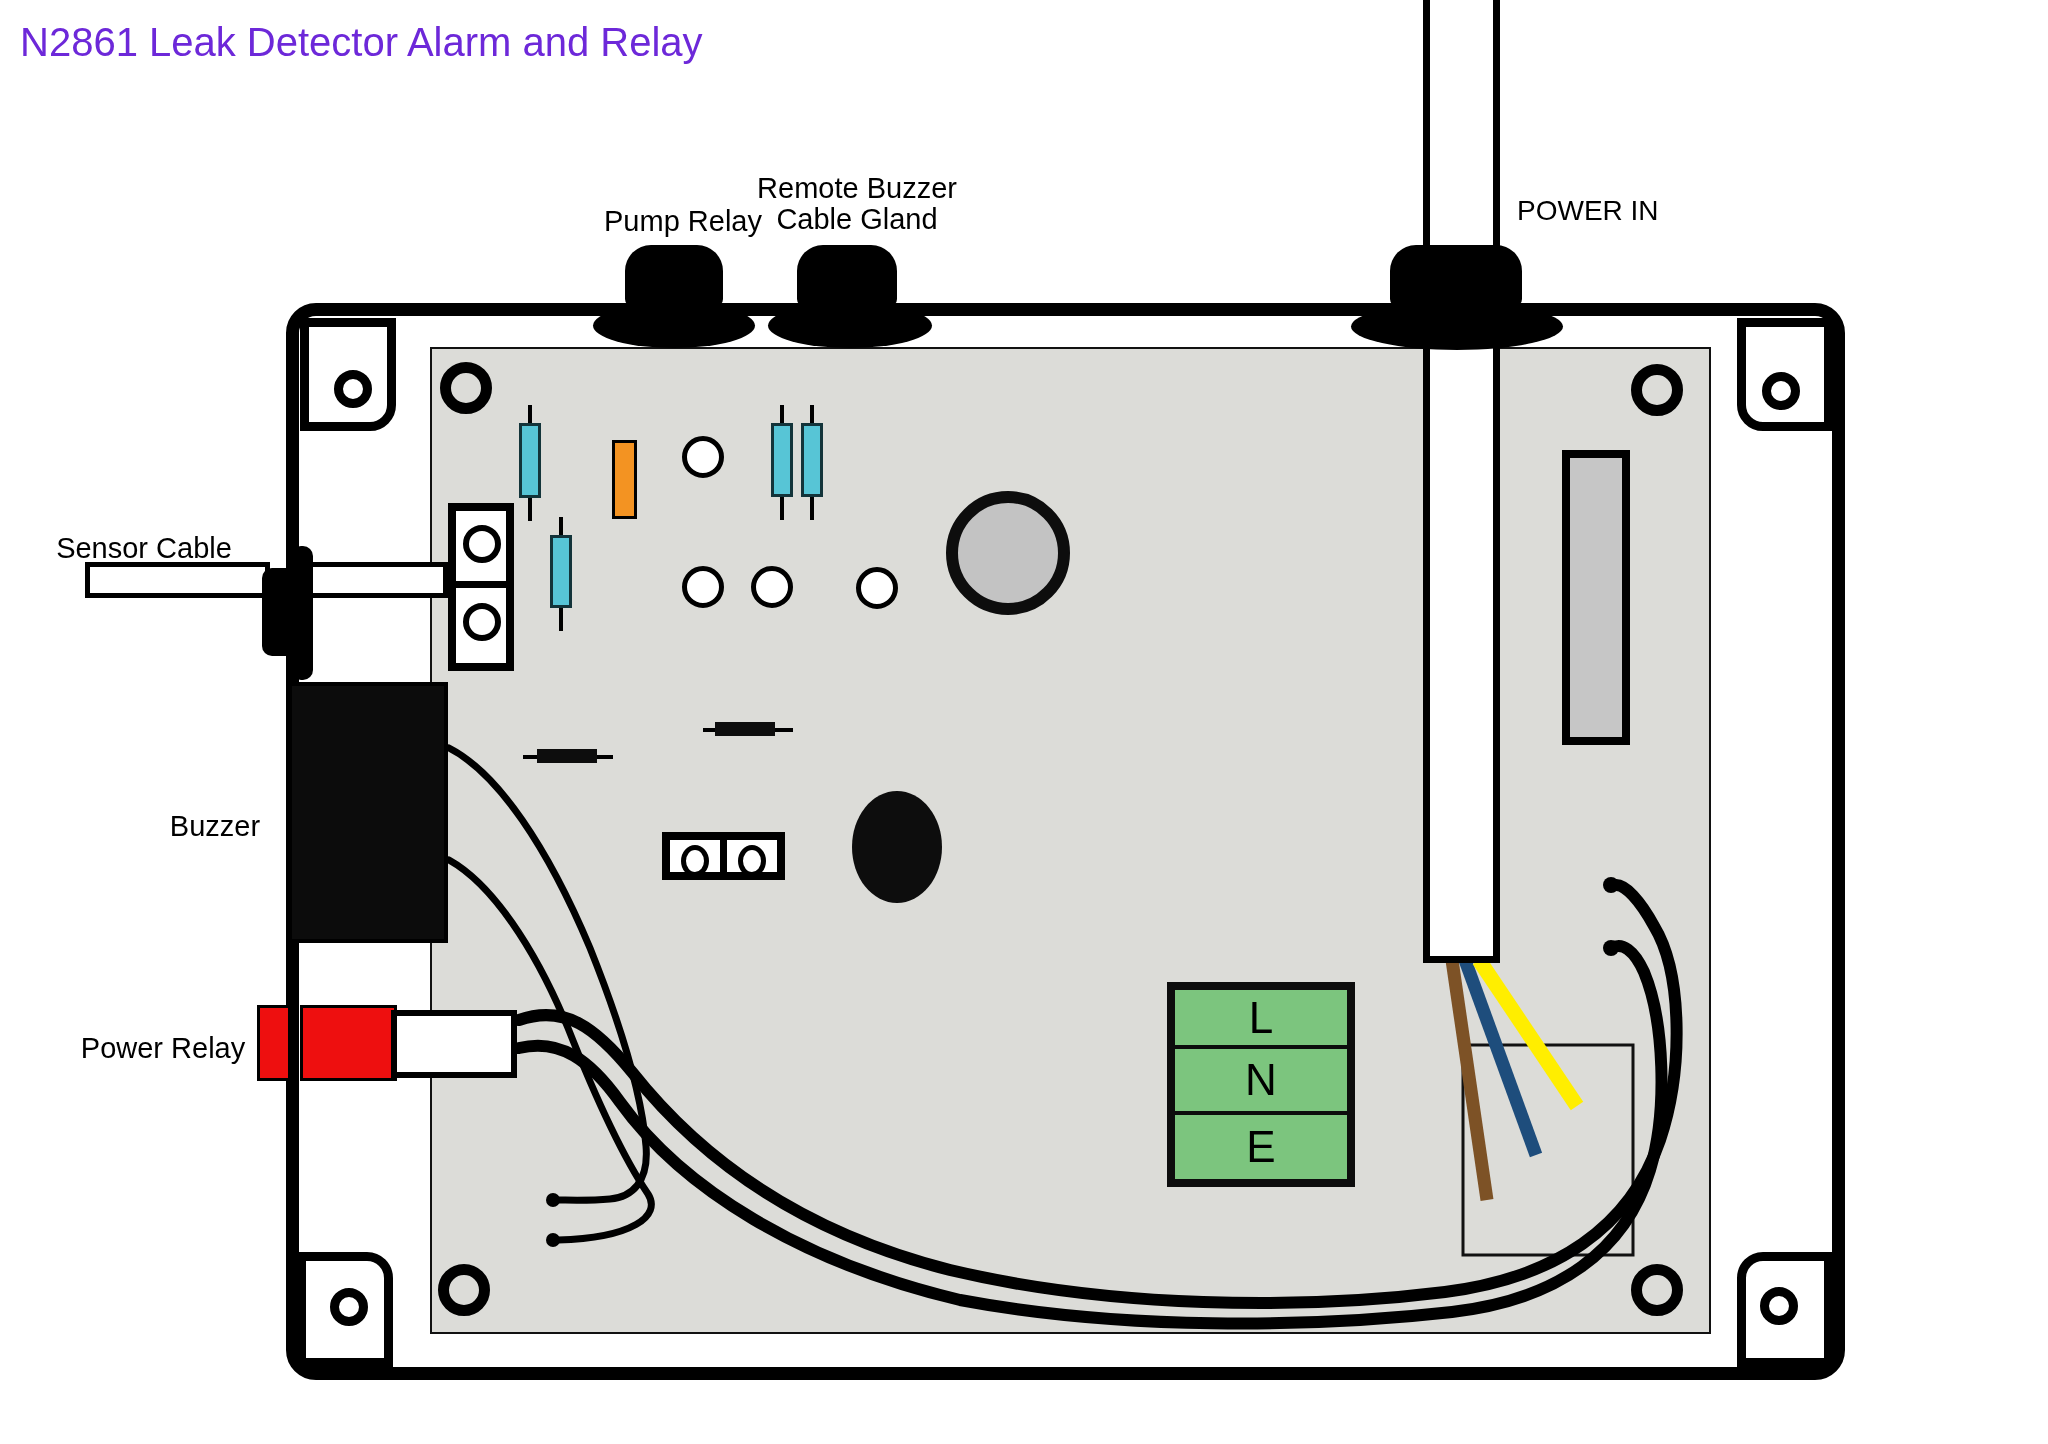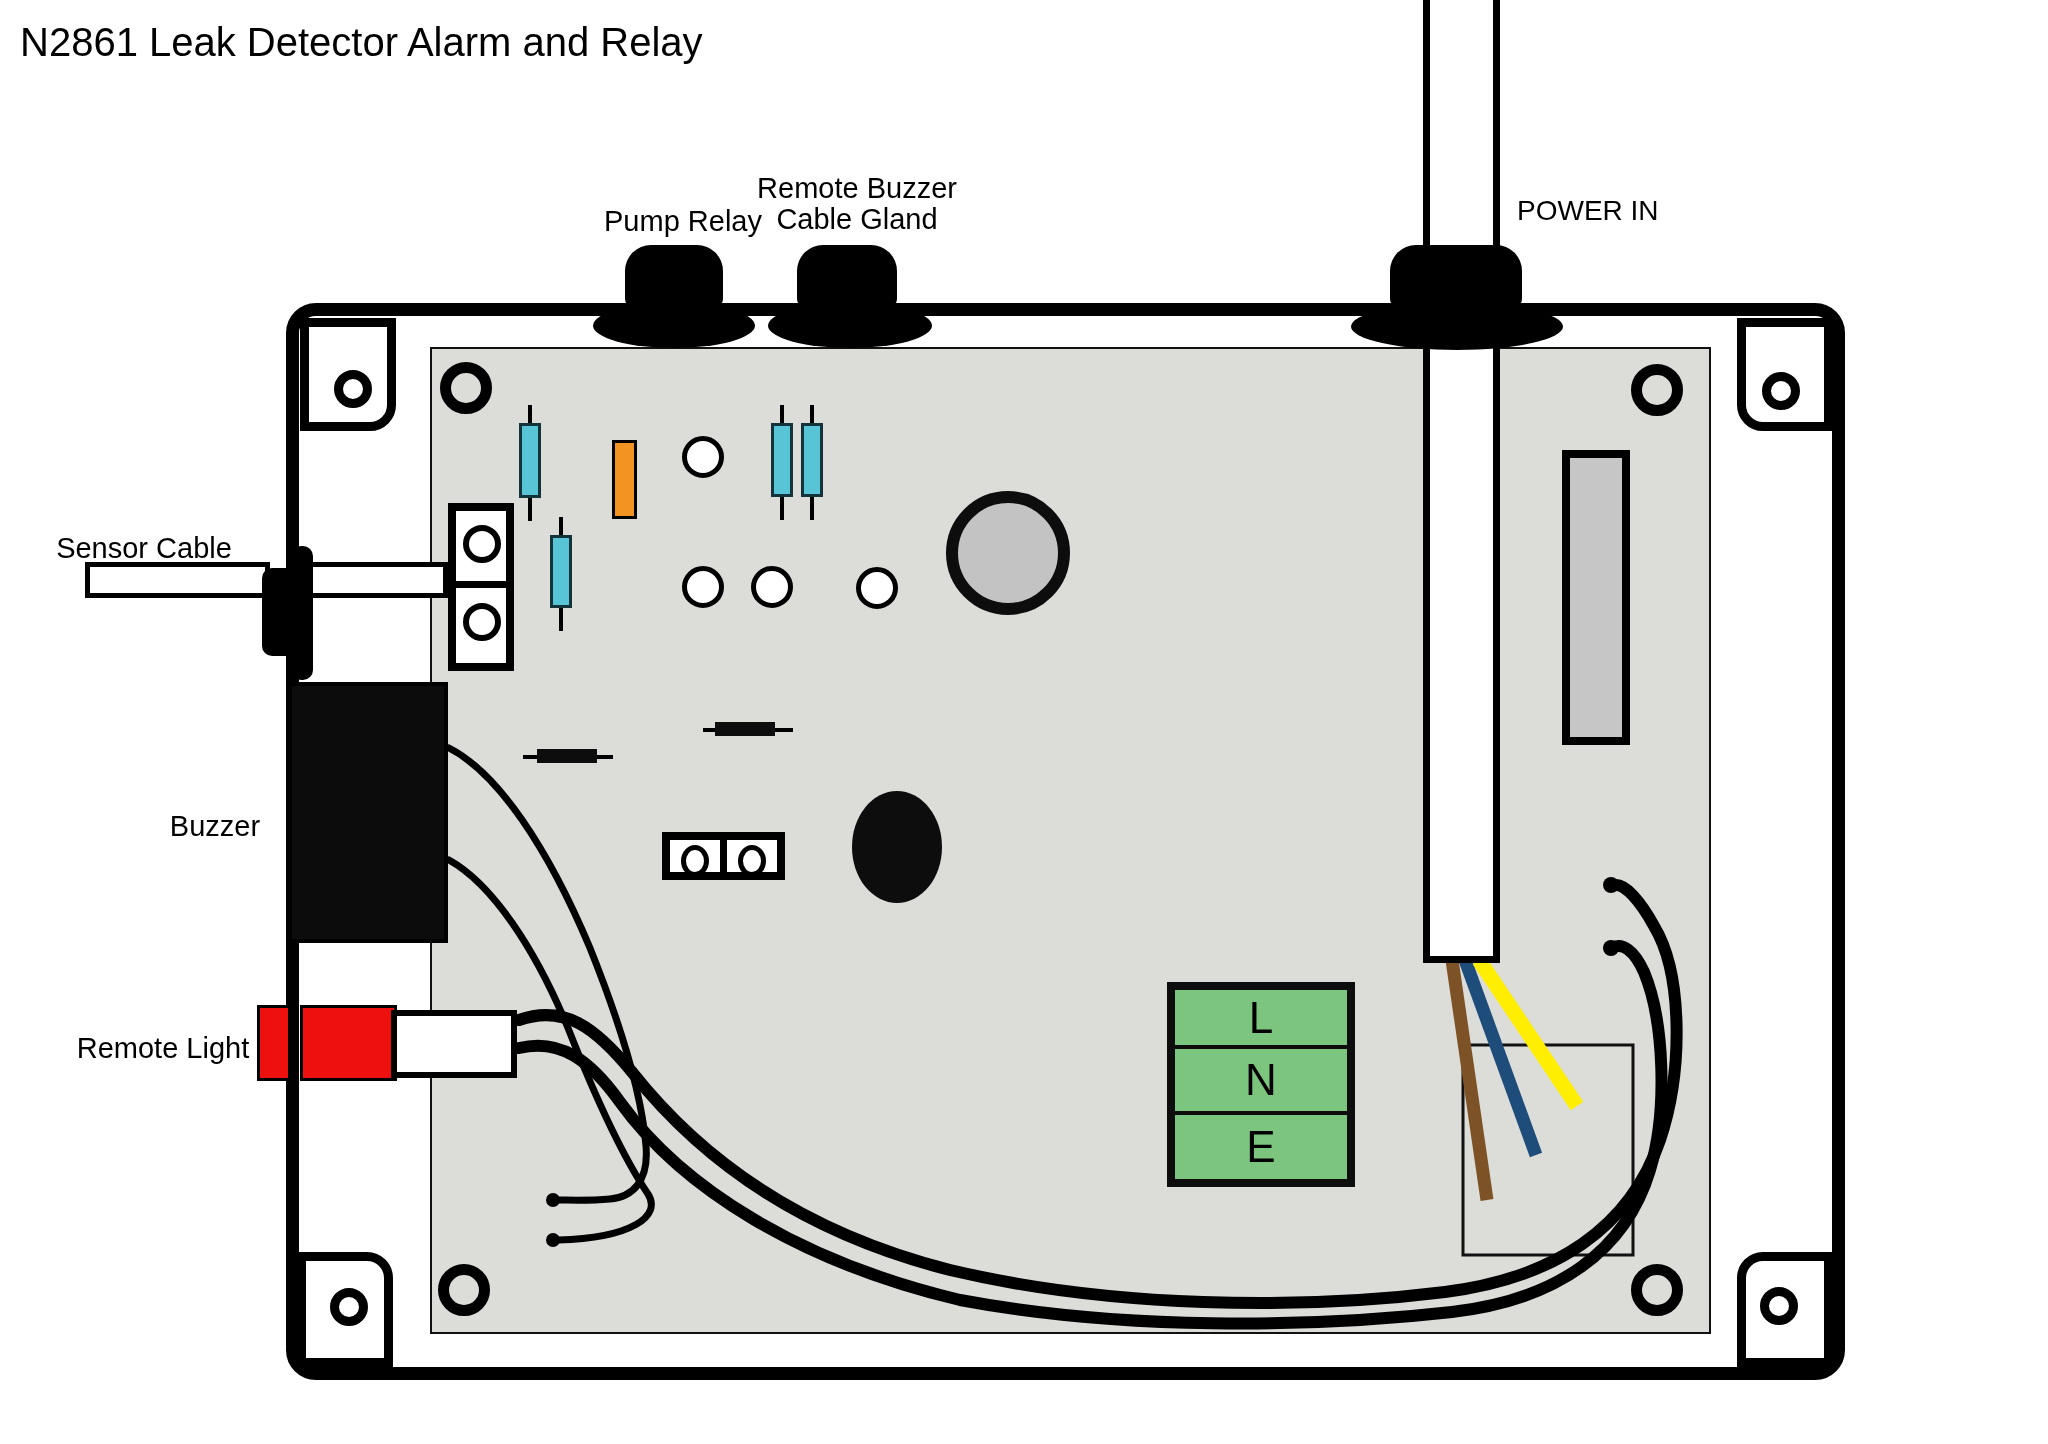--- a/index.html
+++ b/index.html
@@ -1,21 +1,21 @@
 <!DOCTYPE html>
 <html><head>
 <meta charset="utf-8">
 <style>
   html,body{margin:0;padding:0;background:#ffffff;}
   #stage{position:relative;width:2048px;height:1444px;background:#ffffff;overflow:hidden;
          font-family:"Liberation Sans", sans-serif;color:#000;}
   .abs{position:absolute;}
   .label{position:absolute;font-size:29px;color:#000;white-space:nowrap;text-align:center;}
   .label.center{transform:translateX(-50%);text-align:center;}
-  #title{position:absolute;left:20px;top:20px;font-size:40px;color:#000000;}
+  #title{position:absolute;left:20px;top:20px;font-size:40px;color:#6d28d9;}
   
   #enclosure{left:286px;top:303px;width:1533px;height:1051px;border:13px solid #000;border-radius:30px;background:#fff;z-index:1;}
   .tab{position:absolute;background:#fff;border:9px solid #000;z-index:2;}
   .tab .hole{position:absolute;width:20px;height:20px;border:9px solid #000;border-radius:50%;background:#fff;}
   
   #pcb{left:430px;top:347px;width:1277px;height:983px;background:#dcdcd8;border:2px solid #111;z-index:2;}
   .pcbhole{position:absolute;width:30px;height:30px;border:11px solid #000;border-radius:50%;background:transparent;z-index:3;}
   .whole{position:absolute;width:32px;height:32px;border:5px solid #000;border-radius:50%;background:#fff;z-index:3;}
   
   .gland-top{position:absolute;background:#000;border-radius:26px 26px 8px 8px;z-index:5;}
@@ -67,21 +67,21 @@
 <div id="stage">
 
   <div id="title">N2861 Leak Detector Alarm and Relay</div>
 
   <div class="label center" style="left:683px;top:205px;">Pump Relay</div>
   <div class="label center" style="left:857px;top:172px;">Remote Buzzer</div>
   <div class="label center" style="left:857px;top:203px;">Cable Gland</div>
   <div class="label" style="left:1517px;top:195px;font-size:28px;">POWER IN</div>
   <div class="label center" style="left:144px;top:532px;">Sensor Cable</div>
   <div class="label center" style="left:215px;top:810px;">Buzzer</div>
-  <div class="label center" style="left:163px;top:1032px;">Remote Light</div>
+  <div class="label center" style="left:163px;top:1032px;">Power Relay</div>
 
   <div class="abs" id="enclosure"></div>
 
   <div class="tab" style="left:300px;top:318px;width:78px;height:95px;border-radius:0 0 26px 0;">
     <span class="hole" style="left:25px;top:43px;"></span>
   </div>
   <div class="tab" style="left:1737px;top:318px;width:78px;height:95px;border-radius:0 0 0 26px;">
     <span class="hole" style="left:16px;top:45px;"></span>
   </div>
   <div class="tab" style="left:297px;top:1252px;width:78px;height:97px;border-radius:0 26px 0 0;">

